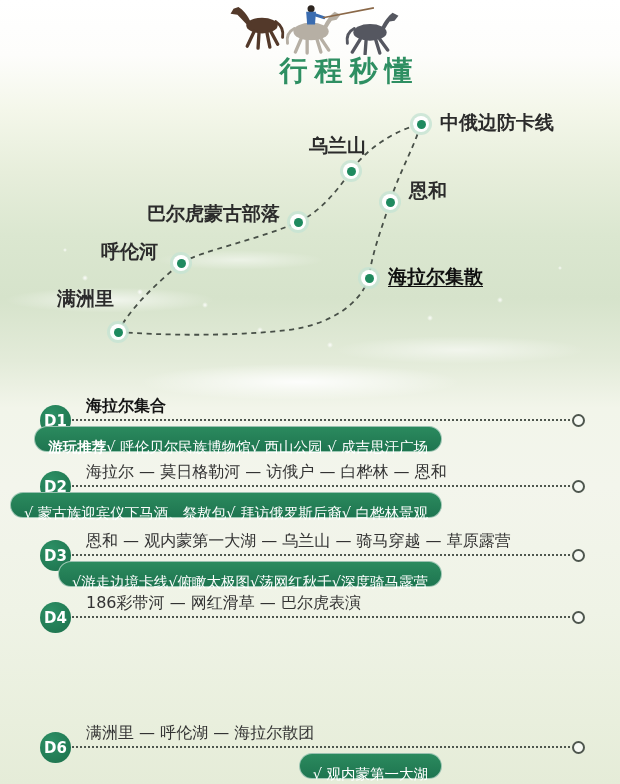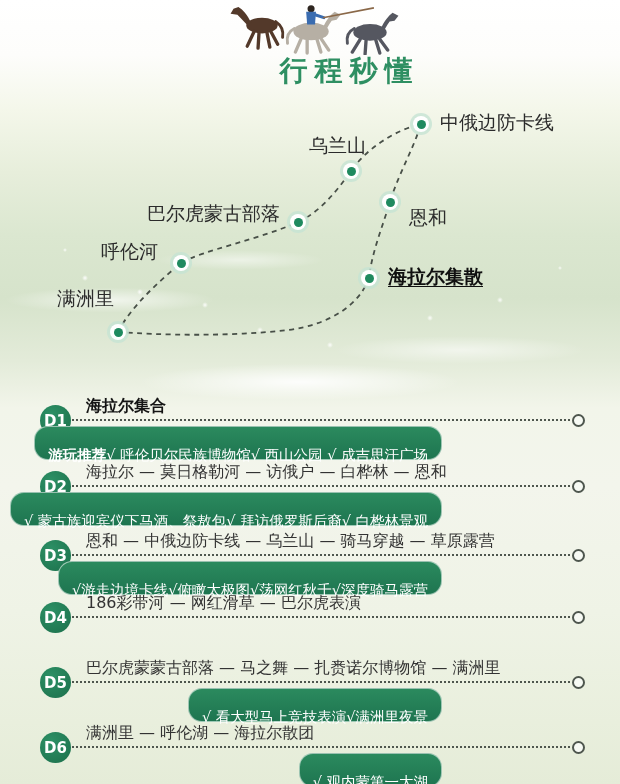--- a/index.html
+++ b/index.html
@@ -36,37 +36,37 @@
   }
   .horses{position:absolute;left:223px;top:1px;width:184px;height:54px;}
   
   .route-svg{position:absolute;left:0;top:0;width:620px;height:400px;}
   .stop-dot{
     position:absolute;width:22px;height:22px;margin:-11px 0 0 -11px;border-radius:50%;
     background:rgba(198,228,211,.8);display:flex;align-items:center;justify-content:center;
   }
   .stop-dot::before{content:"";position:absolute;width:16px;height:16px;border-radius:50%;background:#ffffff;}
   .stop-dot::after{content:"";position:relative;width:9px;height:9px;border-radius:50%;background:#1f8a5f;}
-  .stop-label{position:absolute;font-size:19px;color:#2b2b2b;white-space:nowrap;line-height:21px;}
+  .stop-label{position:absolute;font-size:19px;color:#2b2b2b;white-space:nowrap;line-height:21px;font-weight:bold;}
   .stop-label.emph{font-weight:bold;color:#101010;text-decoration:underline;text-underline-offset:3px;}
   
   .day{position:absolute;left:0;width:492px;height:64px;}
   .day-badge{
     position:absolute;left:40px;top:15px;width:31px;height:31px;border-radius:50%;
     background:radial-gradient(circle at 35% 30%, #2c9065, #1c6f4b);
     color:#fff;font-weight:bold;font-size:15px;
     display:flex;align-items:center;justify-content:center;letter-spacing:0;
   }
   .day-route{position:absolute;left:86px;top:6px;font-size:16px;line-height:19px;color:#333333;white-space:nowrap;}
   .day-route.bold{font-weight:bold;color:#141414;text-align:right;}
   .leader{position:absolute;left:72px;top:29px;width:498px;height:0;border-top:2px dotted #4e564e;}
   .leader-end{position:absolute;left:572px;top:24px;width:9px;height:9px;border:2px solid #4e564e;border-radius:50%;background:#f7faf4;}
   .day-pill{
     position:absolute;right:50px;top:36px;height:26px;line-height:24px;box-sizing:border-box;
-    padding:16px 13px;border-radius:14px;white-space:nowrap;
+    padding:8px 13px;border-radius:14px;white-space:nowrap;
     background:linear-gradient(180deg,#2b8a5e,#1e7550);
     border:1px solid rgba(255,255,255,.55);
     color:#ffffff;font-size:14.5px;
   }
   .day-pill b{font-weight:bold;}
 </style>
 </head>
 <body>
 
 <div class="canvas">
@@ -123,61 +123,54 @@
   <div class="stop-dot" style="left:351px;top:171px;"></div>
   <div class="stop-dot" style="left:421px;top:124px;"></div>
   <div class="stop-dot" style="left:390px;top:202px;"></div>
   <div class="stop-dot" style="left:369px;top:278px;"></div>
 
   <div class="stop-label" style="left:57px;top:288px;">满洲里</div>
   <div class="stop-label" style="left:101px;top:241px;">呼伦河</div>
   <div class="stop-label" style="left:147px;top:203px;">巴尔虎蒙古部落</div>
   <div class="stop-label" style="left:309px;top:135px;">乌兰山</div>
   <div class="stop-label" style="left:440px;top:112px;">中俄边防卡线</div>
-  <div class="stop-label" style="left:409px;top:207px;text-align:right;">恩和</div>
+  <div class="stop-label" style="left:409px;top:180px;text-align:right;">恩和</div>
   <div class="stop-label emph" style="left:388px;top:266px;">海拉尔集散</div>
 
   <div class="day" style="top:390px;">
     <div class="day-badge">D1</div>
     <div class="day-route bold">海拉尔集合</div>
     <div class="leader"></div>
     <div class="leader-end"></div>
     <div class="day-pill"><b>游玩推荐</b><span>√ 呼伦贝尔民族博物馆√ 西山公园 √ 成吉思汗广场</span></div>
   </div>
 
   <div class="day" style="top:456px;">
     <div class="day-badge">D2</div>
     <div class="day-route">海拉尔 — 莫日格勒河 — 访俄户 — 白桦林 — 恩和</div>
     <div class="leader"></div>
     <div class="leader-end"></div>
     <div class="day-pill"><b></b><span>√ 蒙古族迎宾仪下马酒、祭敖包√ 拜访俄罗斯后裔√ 白桦林景观</span></div>
   </div>
 
   <div class="day" style="top:525px;">
     <div class="day-badge">D3</div>
-    <div class="day-route">恩和 — 中俄边防卡线 — 乌兰山 — 骑马穿越 — 草原露营</div>
+    <div class="day-route">恩和 — 观内蒙第一大湖 — 乌兰山 — 骑马穿越 — 草原露营</div>
     <div class="leader"></div>
     <div class="leader-end"></div>
     <div class="day-pill"><b></b><span>√游走边境卡线√俯瞰太极图√荡网红秋千√深度骑马露营</span></div>
   </div>
 
   <div class="day" style="top:587px;">
     <div class="day-badge">D4</div>
     <div class="day-route">186彩带河 — 网红滑草 — 巴尔虎表演</div>
     <div class="leader"></div>
     <div class="leader-end"></div>
   </div>
 
-  <div class="day" style="top:652px;">
-    <div class="day-badge">D5</div>
-    <div class="day-route">巴尔虎蒙蒙古部落 — 马之舞 — 扎赉诺尔博物馆 — 满洲里</div>
-    <div class="leader"></div>
-    <div class="leader-end"></div>
-    <div class="day-pill"><b></b><span>√ 看大型马上竞技表演√满洲里夜景</span></div>
-  </div>
 
   <div class="day" style="top:717px;">
     <div class="day-badge">D6</div>
     <div class="day-route">满洲里 — 呼伦湖 — 海拉尔散团</div>
     <div class="leader"></div>
     <div class="leader-end"></div>
     <div class="day-pill"><b></b><span>√ 观内蒙第一大湖</span></div>
   </div>
 </div>
 

